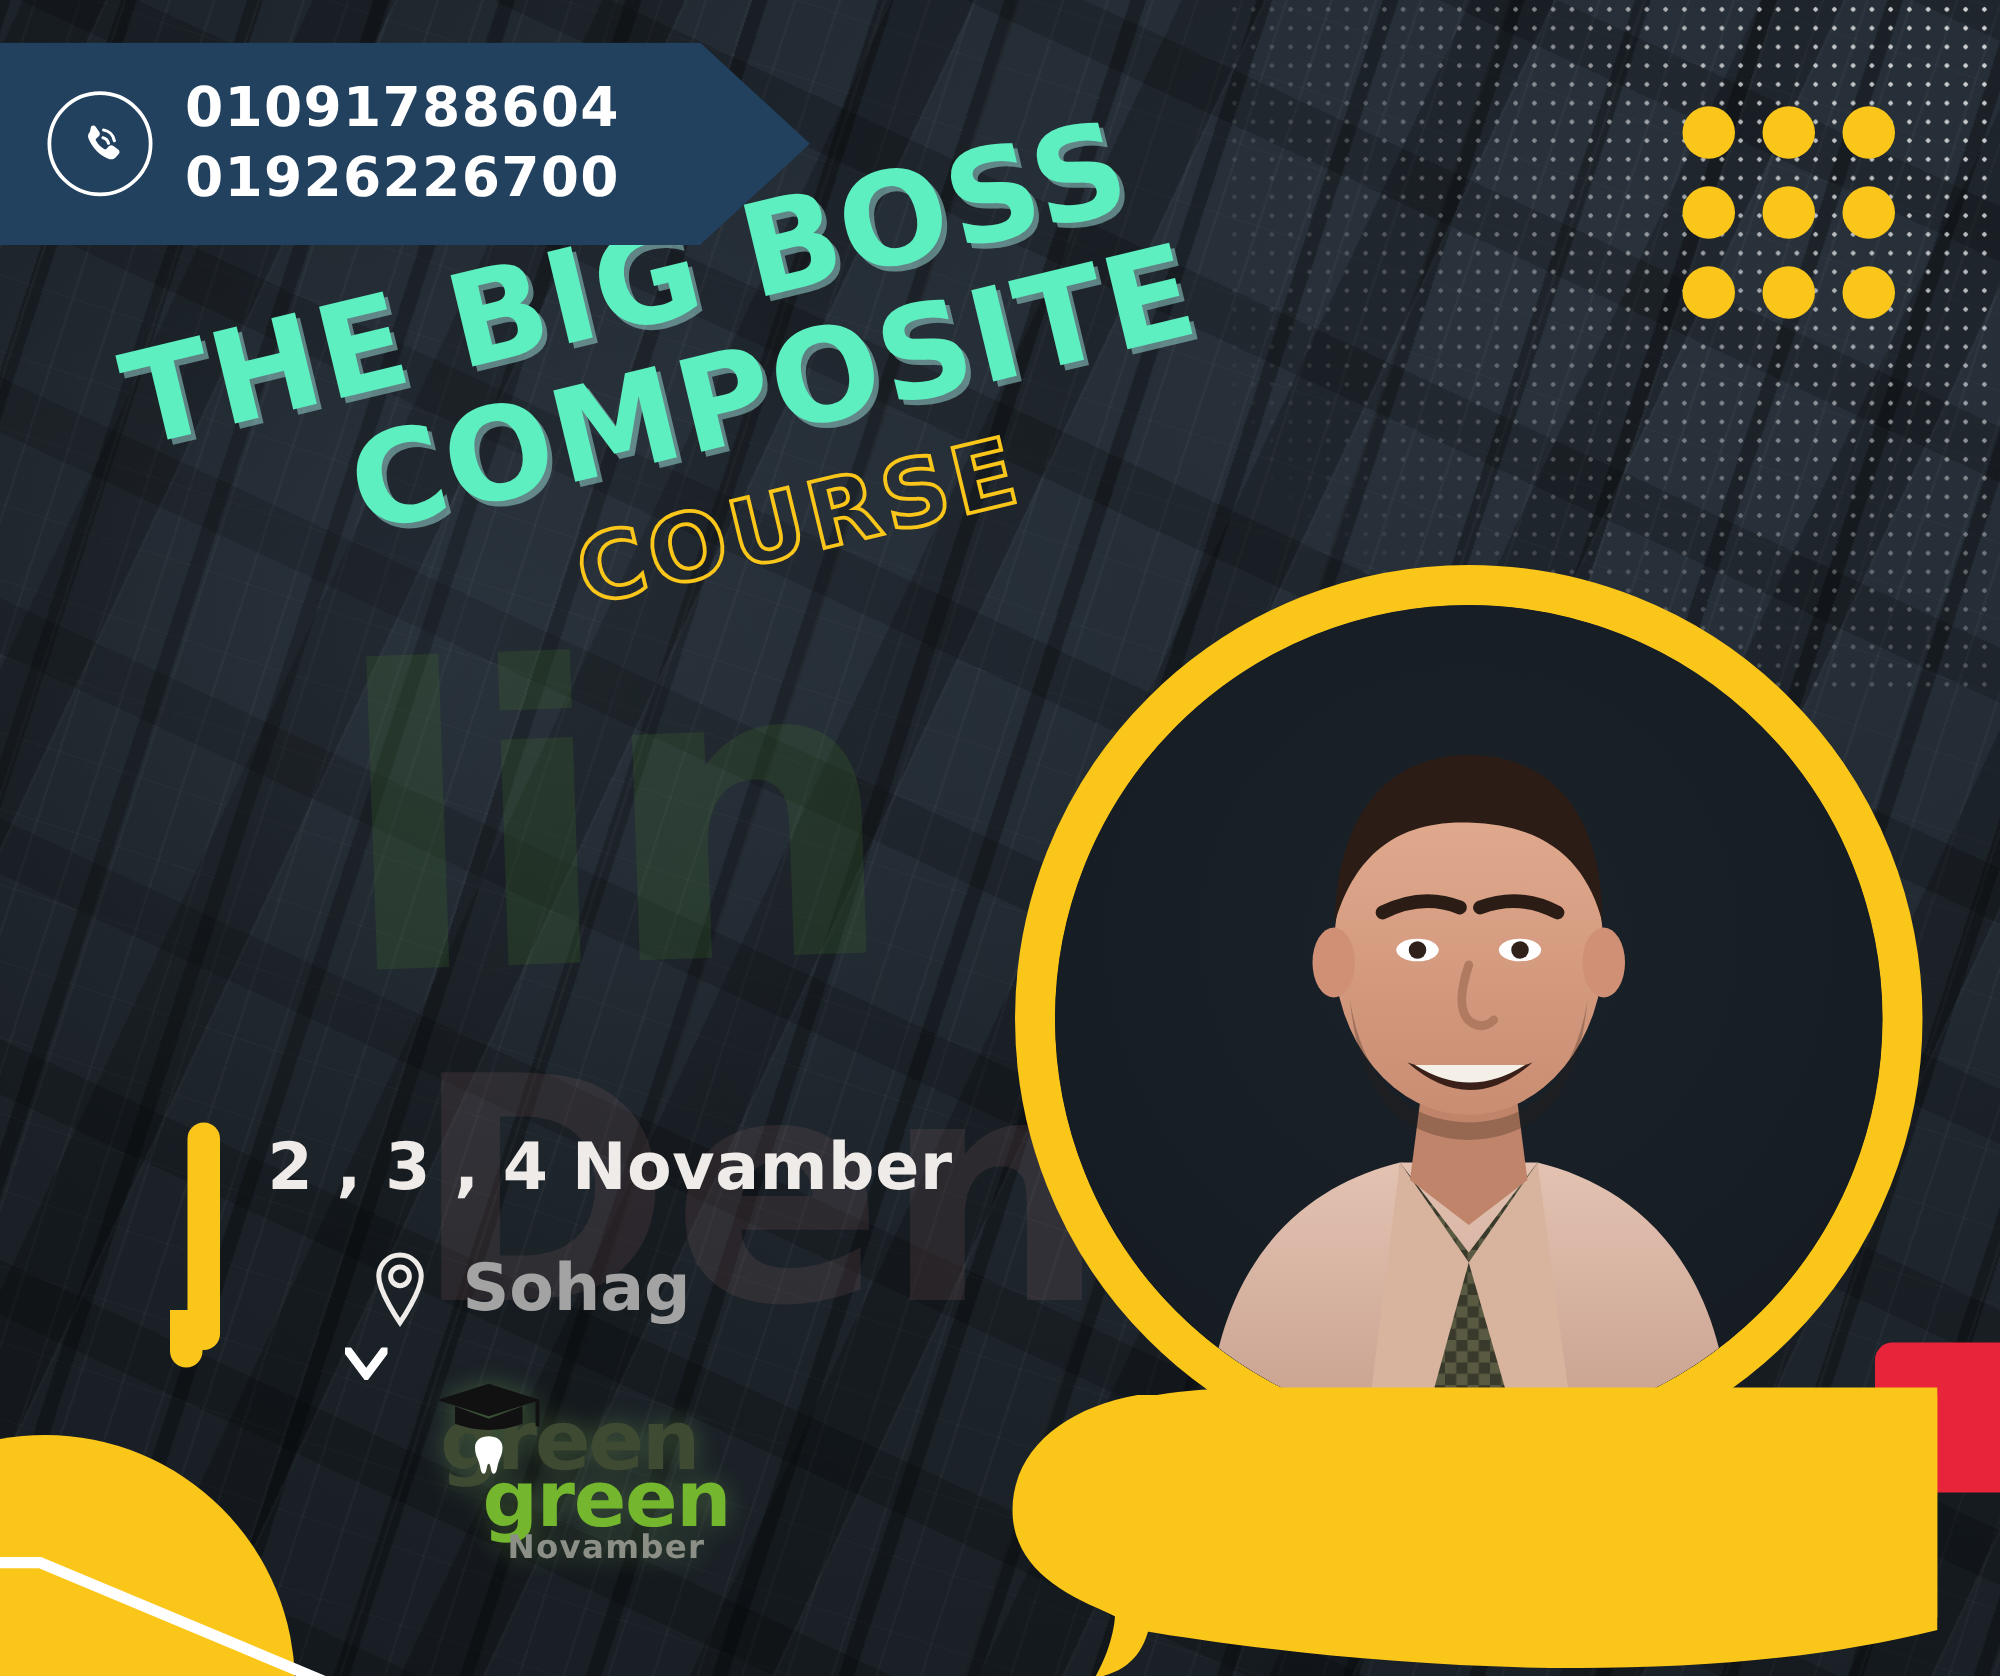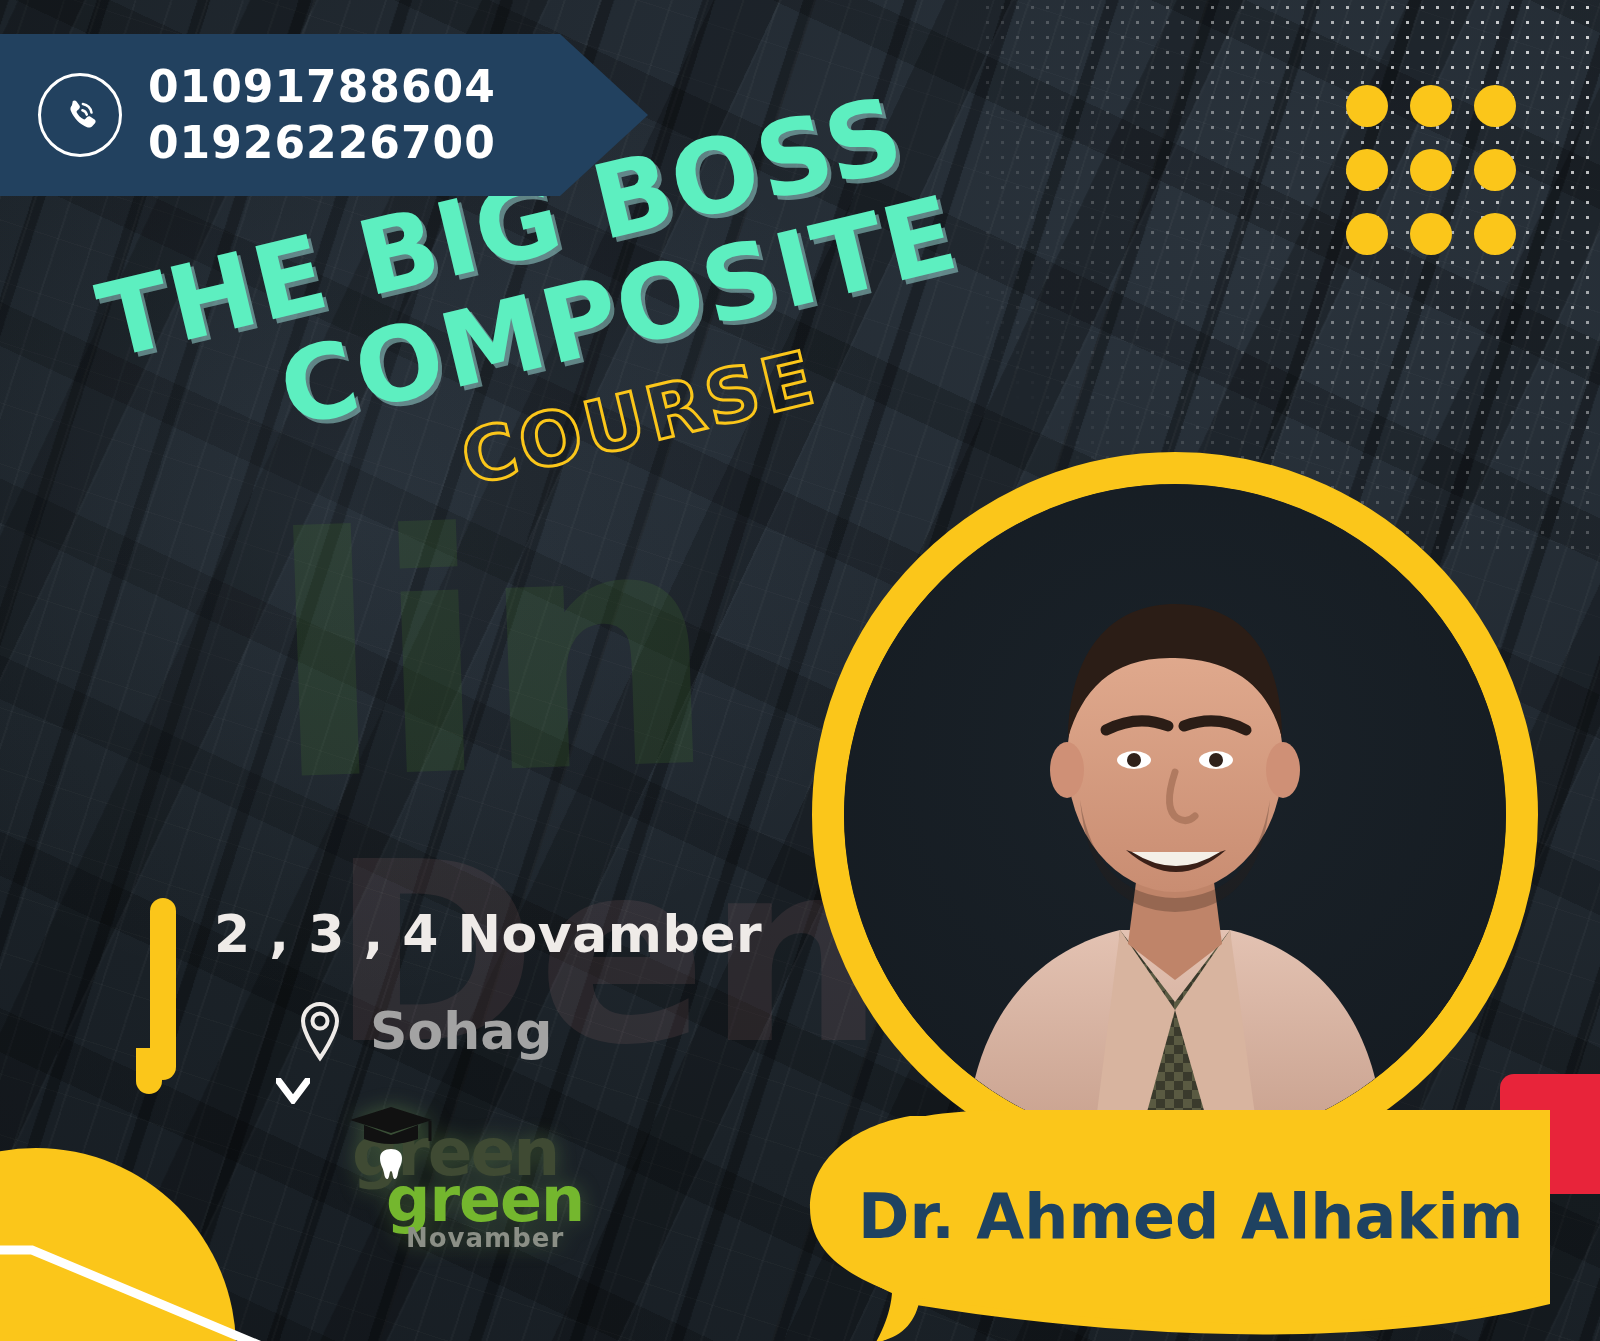--- a/index.html
+++ b/index.html
@@ -380,21 +380,20 @@
   </div>
 
   <div class="red-block"></div>
 
   <div class="name-bubble">
     <svg viewBox="0 0 760 234" preserveAspectRatio="none" aria-hidden="true">
       <path d="M96 18 C130 6 170 2 230 2 L760 2 L760 196 L120 196 C120 196 112 230 88 234 C104 206 104 186 104 186 C70 170 30 150 26 106 C22 66 58 32 96 18 Z
                M760 196 C560 246 300 226 120 196 Z" fill="#fbc61a"></path>
       <path d="M20 100 C20 52 62 18 120 8 L760 8 L760 186 C560 232 300 216 130 190 C126 214 112 230 86 234 C102 206 102 184 102 184 C58 168 20 144 20 100 Z" fill="#fbc61a"></path>
     </svg>
-    <span class="name-text">Dr. Ahmed Alhakim</span>
   </div>
 
   <div class="mini-pill"></div>
   <div class="corner-circle"></div>
   <svg class="corner-line" viewBox="0 0 300 120" aria-hidden="true">
     <path d="M0 10 L42 10 L300 118" stroke="#ffffff" stroke-width="9" fill="none"></path>
   </svg>
   <svg class="white-chevron" viewBox="0 0 34 26" aria-hidden="true">
     <path d="M2 2 L17 22 L32 2" stroke="#ffffff" stroke-width="7" fill="none" stroke-linecap="square"></path>
   </svg>

